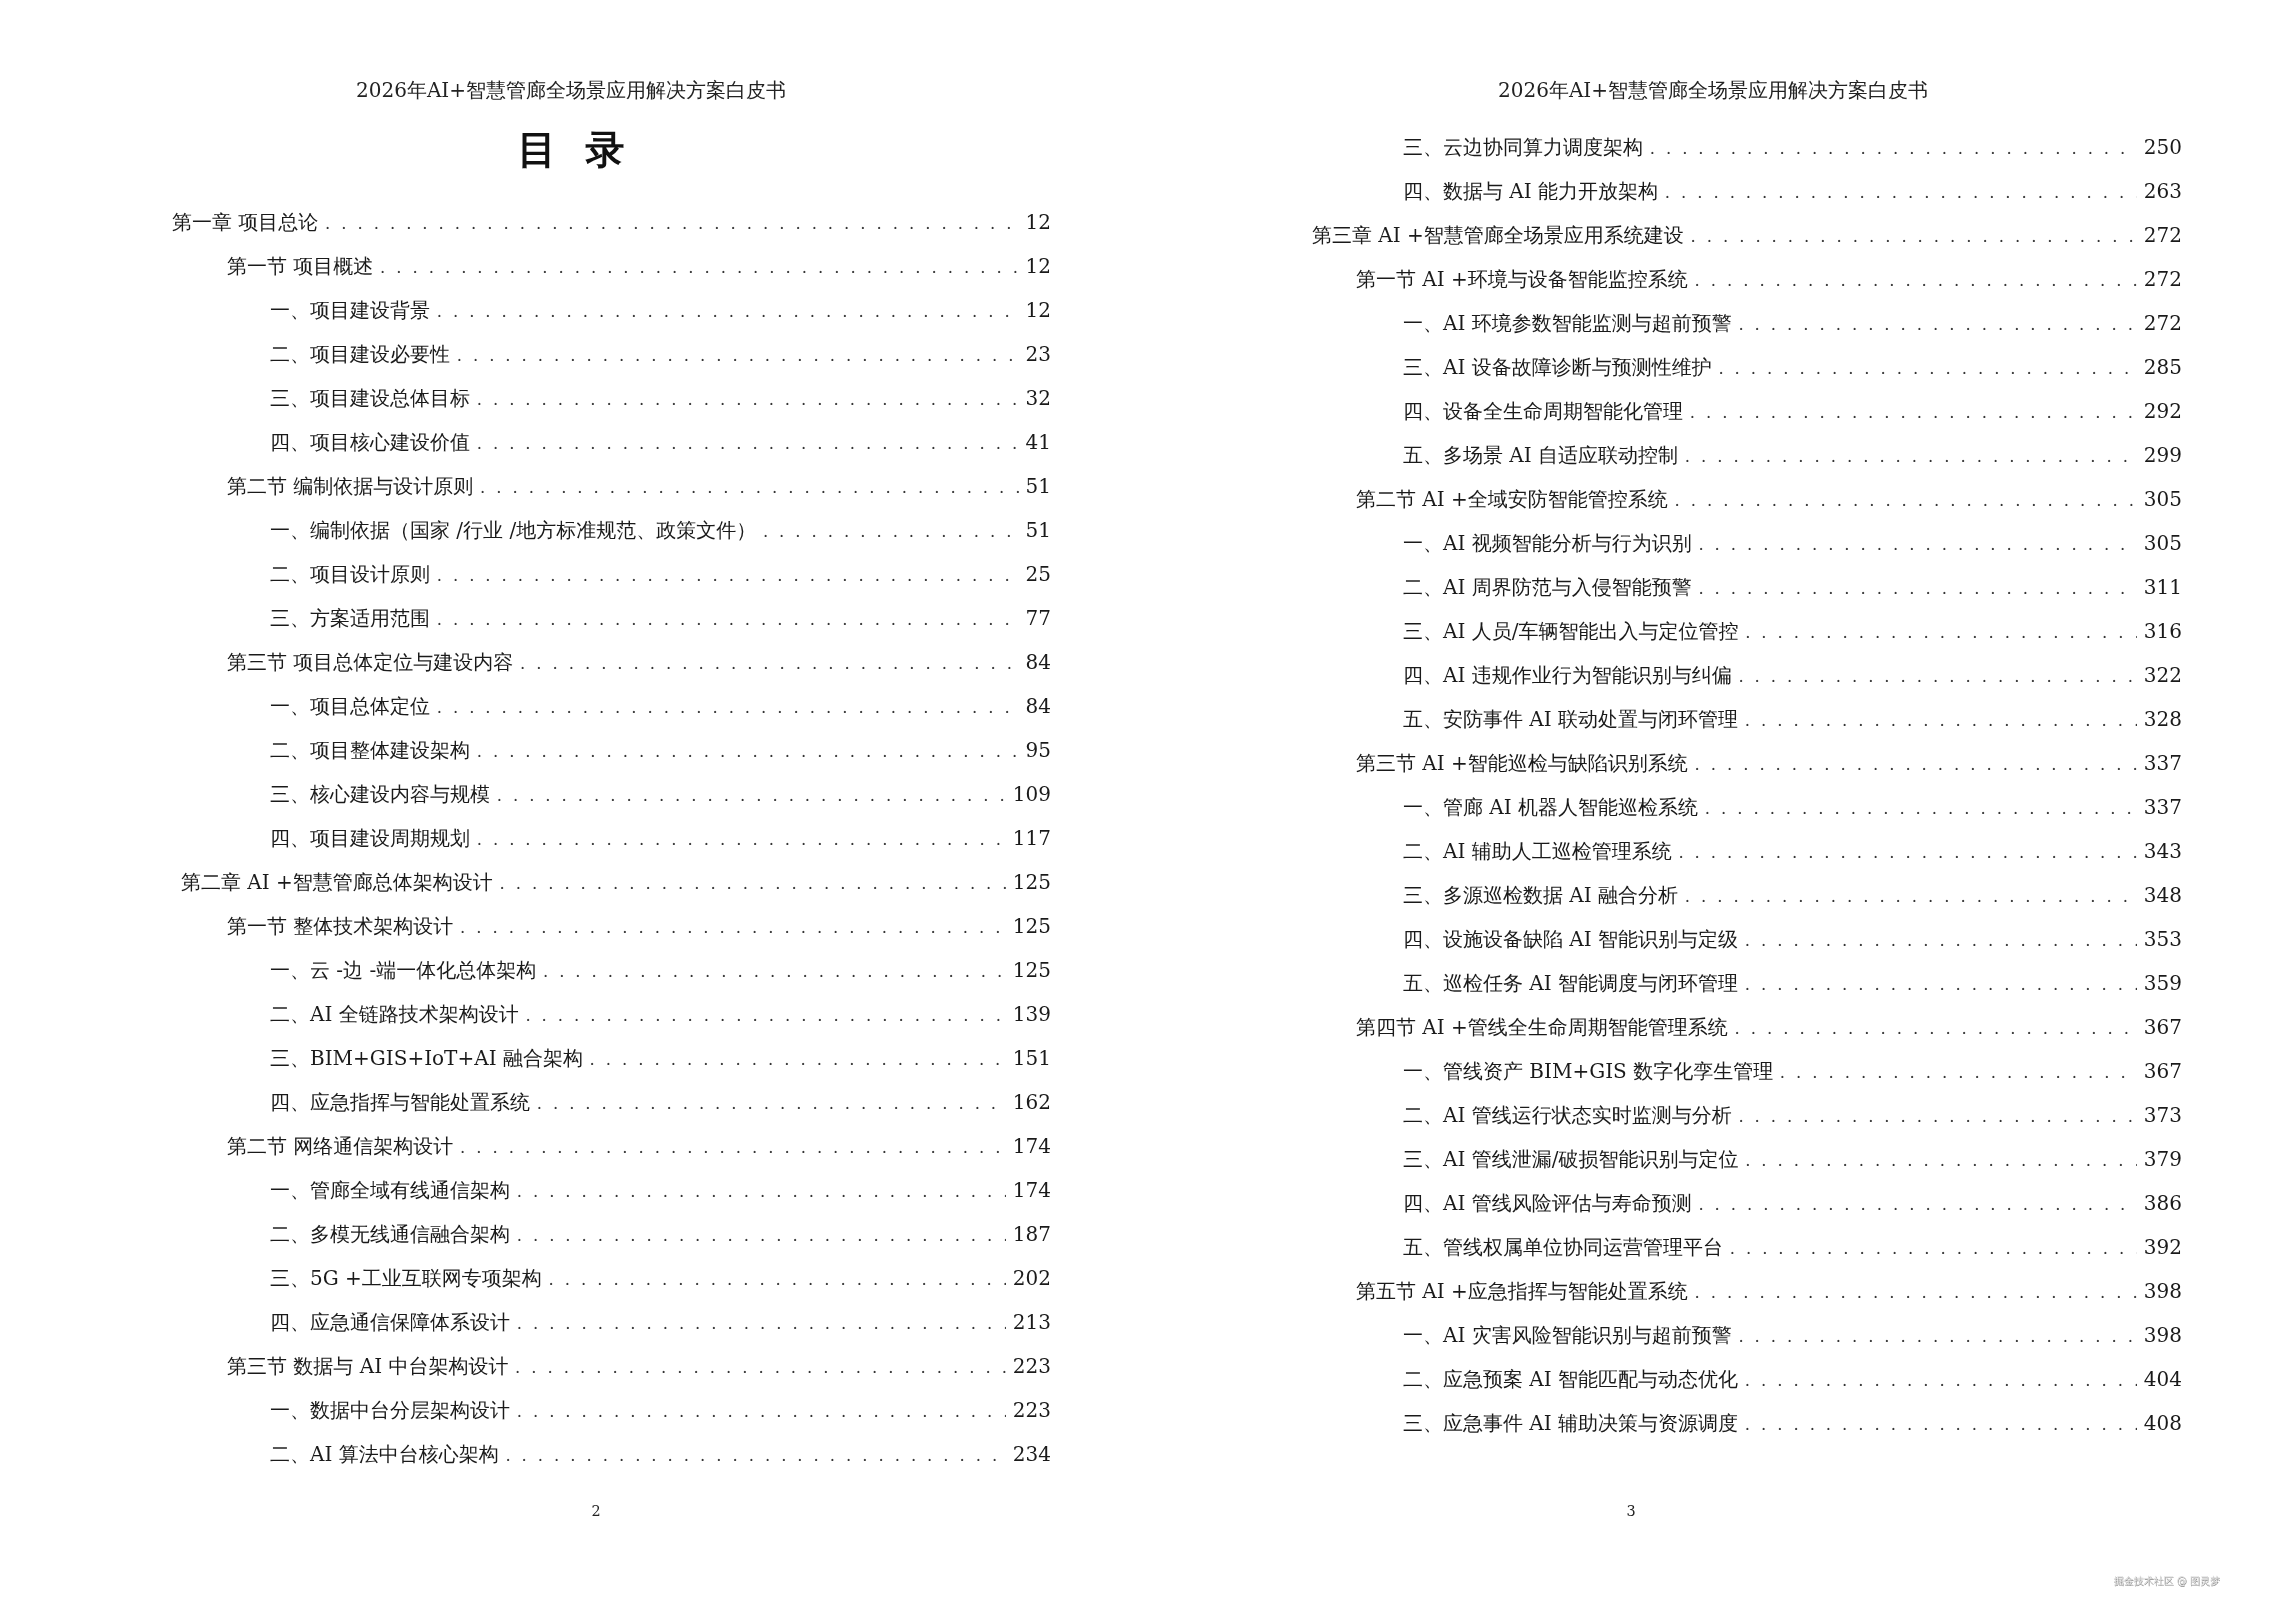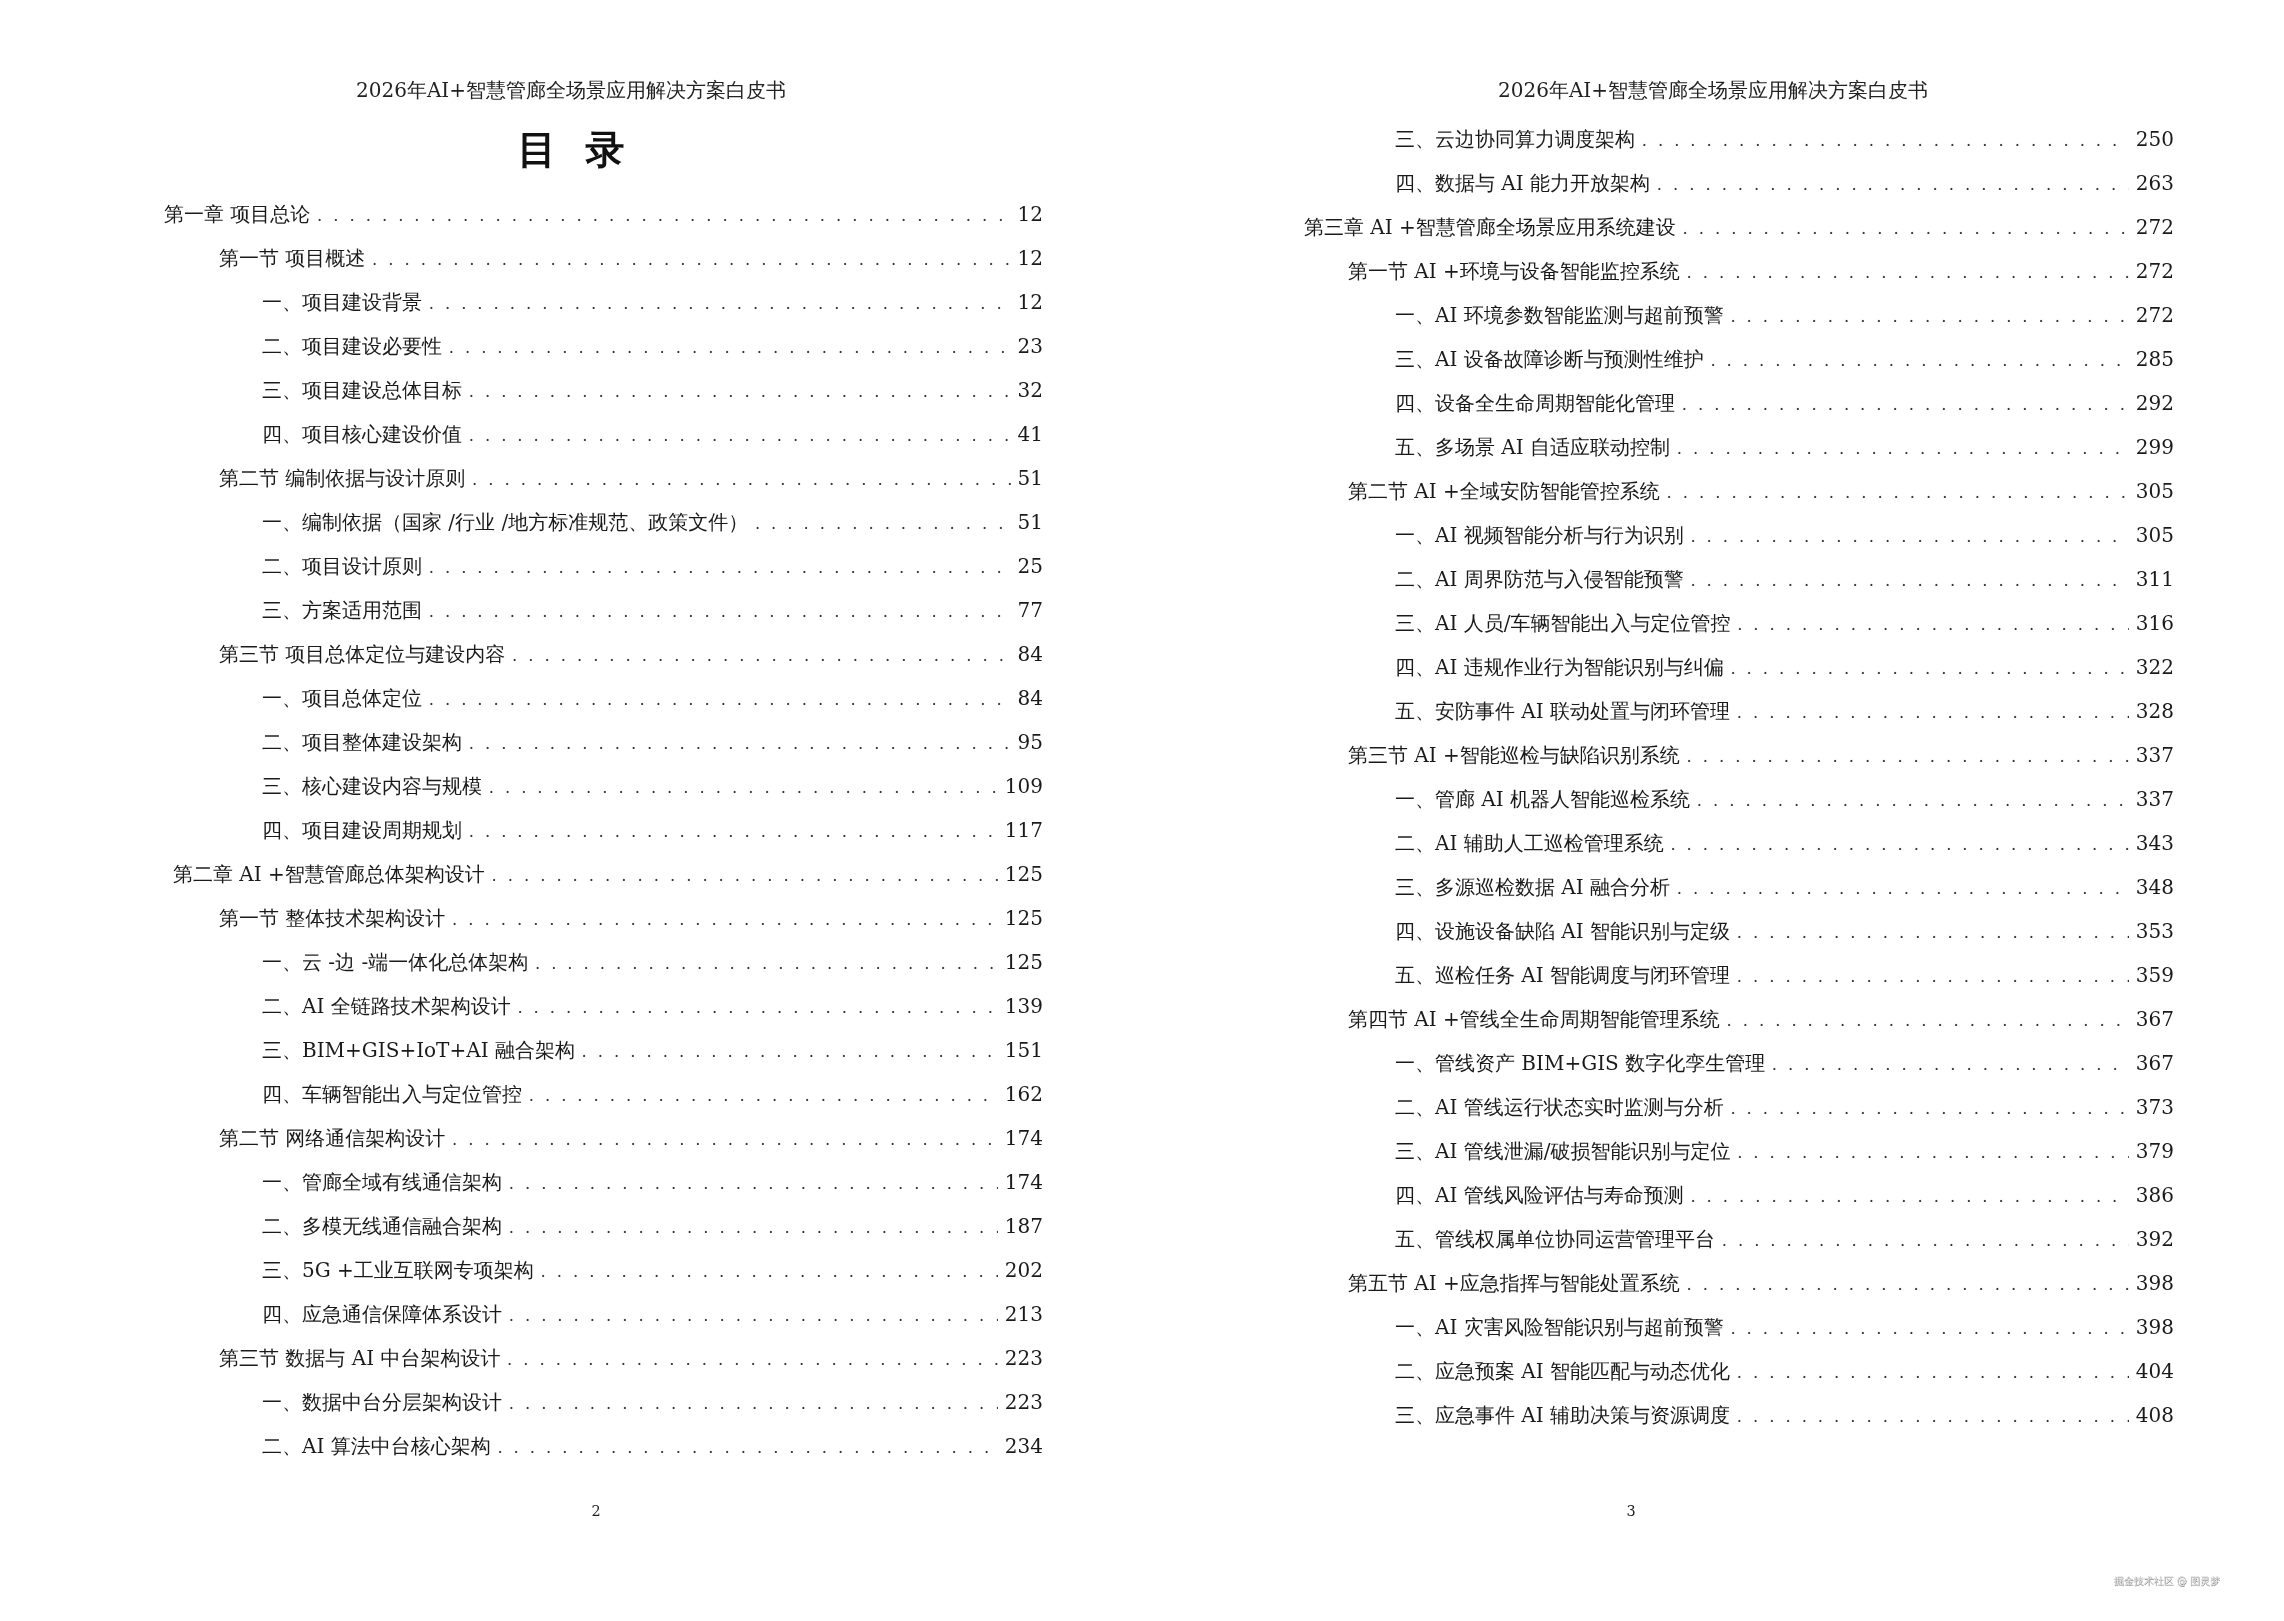--- a/index.html
+++ b/index.html
@@ -15,21 +15,21 @@
   .running-header {
     position: absolute; top: 77px; left: 0; width: 100%;
     text-align: center; font-size: 20px; color: #222;
   }
   .toc-title {
     position: absolute; top: 123px; left: 0; width: 100%;
     text-align: center; font-size: 39px; letter-spacing: 29px;
     font-weight: bold; color: #111;
     padding-left: 29px; box-sizing: border-box;
   }
-  .toc { position: absolute; margin: 7px; padding: 0; list-style: none; }
+  .toc { position: absolute; margin: 15px; padding: 0; list-style: none; }
   .page-left .toc  { top: 194px; left: 0; width: 1036px; }
   .page-right .toc { top: 119px; left: 0; width: 1025px; }
 
   .toc-entry {
     display: flex; align-items: baseline; height: 44px; line-height: 27px;
     font-size: 20px; white-space: nowrap;
   }
   .page-left .lvl-chapter { padding-left: 157px; }
   .page-left .lvl-section { padding-left: 212px; }
   .page-left .lvl-item    { padding-left: 255px; }
@@ -164,21 +164,21 @@
         <span class="toc-label">二、AI 全链路技术架构设计</span>
         <span class="toc-dots"></span>
         <span class="toc-page">139</span>
       </li>
       <li class="toc-entry lvl-item">
         <span class="toc-label">三、BIM+GIS+IoT+AI 融合架构</span>
         <span class="toc-dots"></span>
         <span class="toc-page">151</span>
       </li>
       <li class="toc-entry lvl-item">
-        <span class="toc-label">四、车辆智能出入与定位管控</span>
+        <span class="toc-label">四、应急指挥与智能处置系统</span>
         <span class="toc-dots"></span>
         <span class="toc-page">162</span>
       </li>
       <li class="toc-entry lvl-section">
         <span class="toc-label">第二节 网络通信架构设计</span>
         <span class="toc-dots"></span>
         <span class="toc-page">174</span>
       </li>
       <li class="toc-entry lvl-item">
         <span class="toc-label">一、管廊全域有线通信架构</span>

